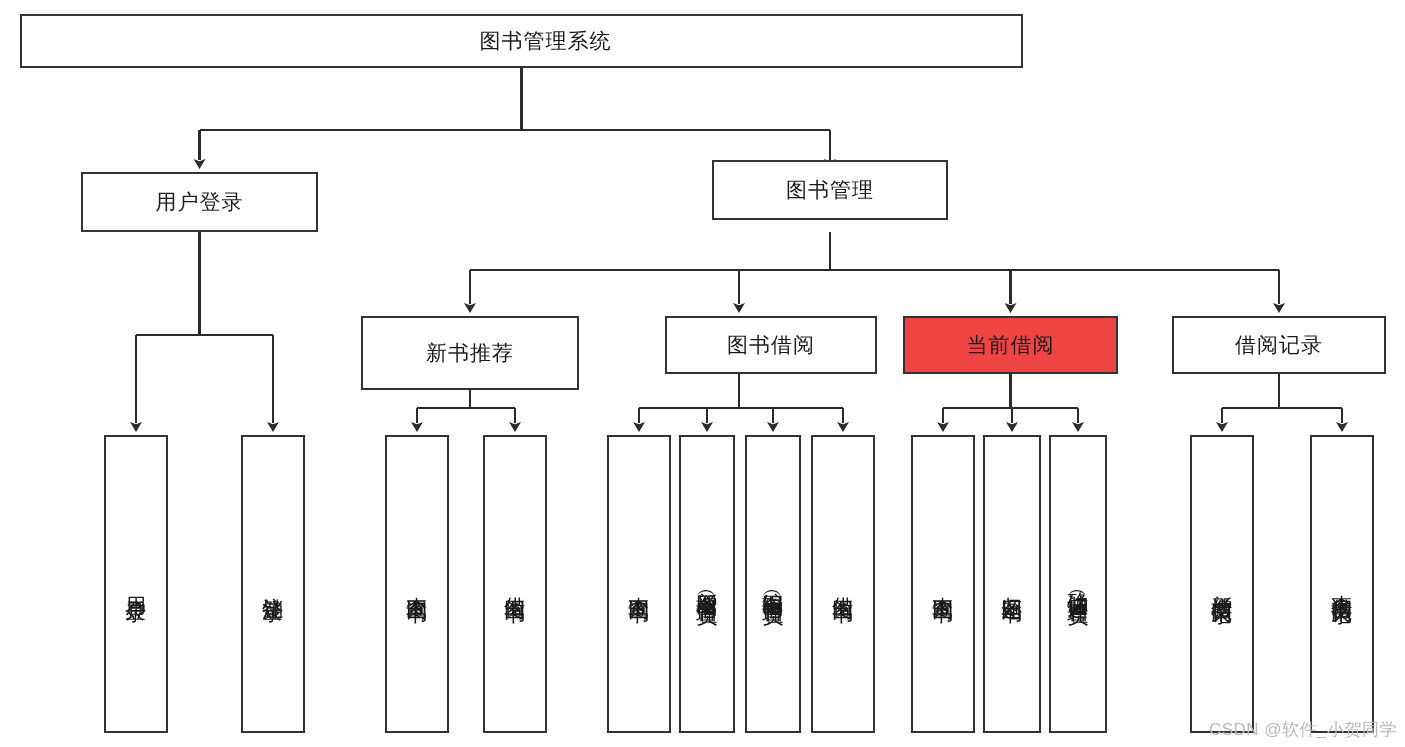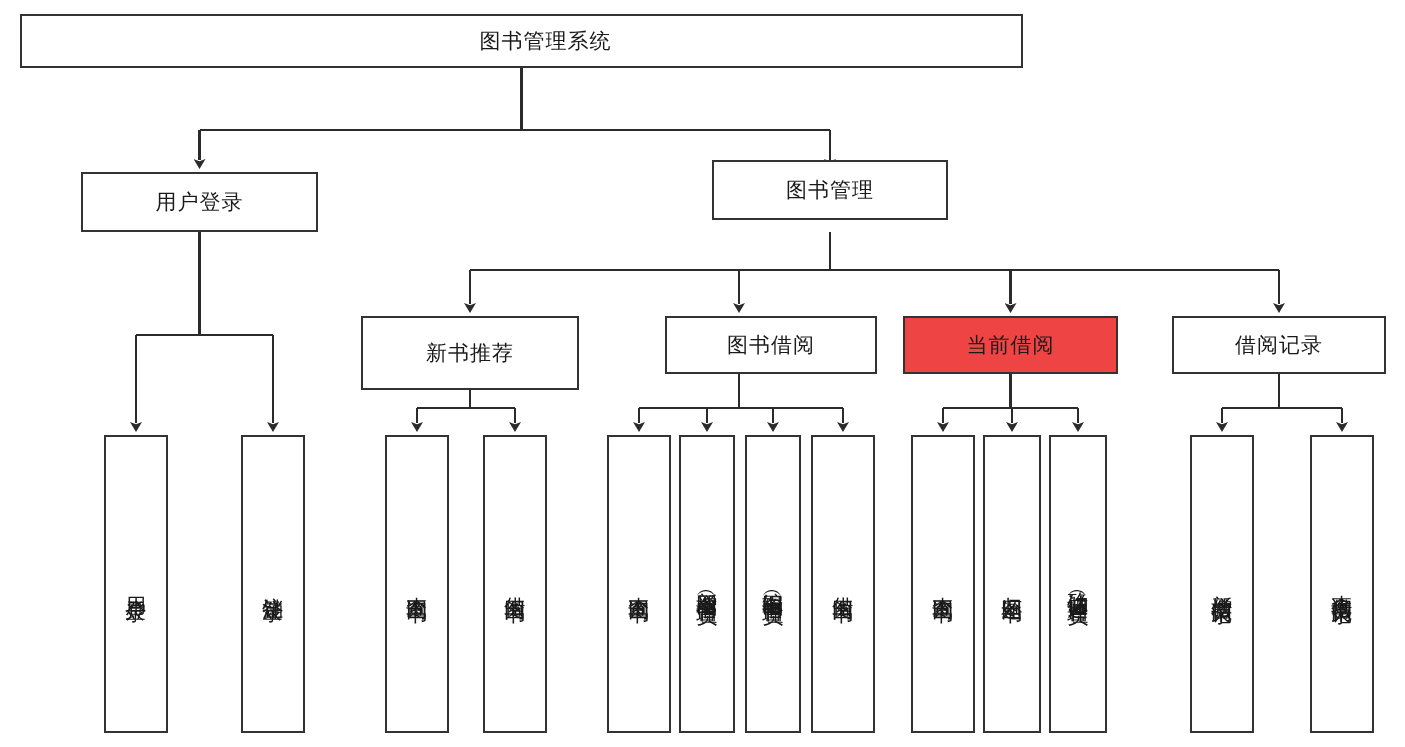--- a/index.html
+++ b/index.html
@@ -168,13 +168,14 @@
         <span class="vlabel">确认归还（管理员）</span>
       </div>
       <div class="node vert" style="left: 1190px; top: 435px; width: 64px; height: 298px; border-color: rgb(51, 51, 51); background: rgb(255, 255, 255); color: rgb(26, 26, 26);">
         <span class="vlabel">新增借阅记录</span>
       </div>
       <div class="node vert" style="left: 1310px; top: 435px; width: 64px; height: 298px; border-color: rgb(51, 51, 51); background: rgb(255, 255, 255); color: rgb(26, 26, 26);">
         <span class="vlabel">查询借阅记录</span>
       </div>
     </div>
 
+  <div class="watermark">CSDN @软件_小贺同学</div>
 </div>
 
 </body></html>

